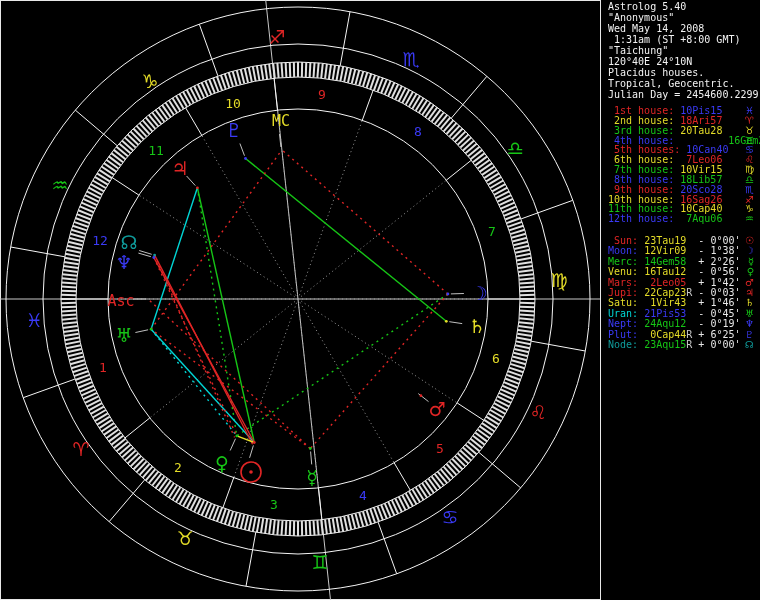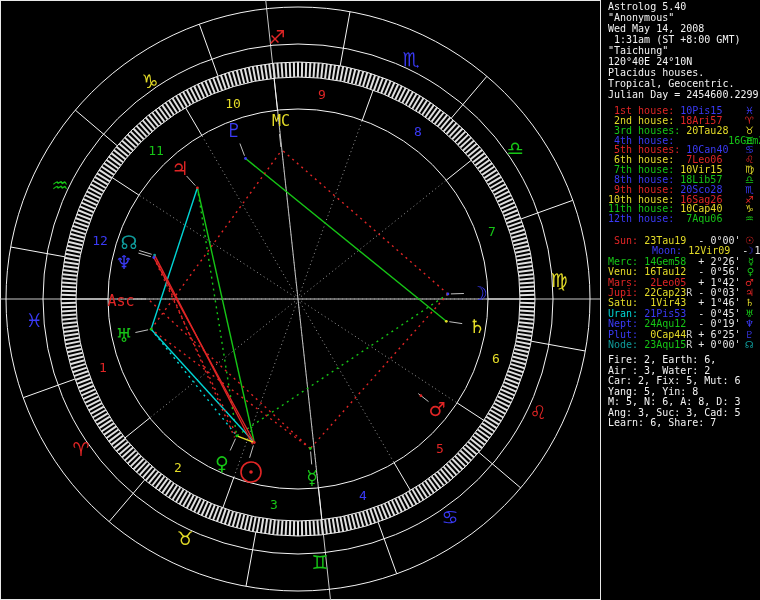--- a/index.html
+++ b/index.html
@@ -516,47 +516,38 @@
         <span class="ln"> 1:31am (ST +8:00 GMT)</span>
         <span class="ln">"Taichung"</span>
         <span class="ln">120°40E 24°10N</span>
         <span class="ln">Placidus houses.</span>
         <span class="ln">Tropical, Geocentric.</span>
         <span class="ln">Julian Day = 2454600.2299</span>
       </div>
     <div class="block hou" id="hou-block" style="top:106px">
         <span class="ln"><span style="color: rgb(224, 37, 37);"> 1st house:</span><span> </span><span style="color: rgb(58, 58, 245);">10Pis15</span><span class="glyphcol" style="color: rgb(58, 58, 245);">♓</span></span>
         <span class="ln"><span style="color: rgb(228, 220, 40);"> 2nd house:</span><span> </span><span style="color: rgb(224, 37, 37);">18Ari57</span><span class="glyphcol" style="color: rgb(224, 37, 37);">♈</span></span>
-        <span class="ln"><span style="color: rgb(22, 197, 22);"> 3rd houses:</span><span> </span><span style="color: rgb(228, 220, 40);">20Tau28</span><span class="glyphcol" style="color: rgb(228, 220, 40);">♉</span></span>
+        <span class="ln"><span style="color: rgb(22, 197, 22);"> 3rd house:</span><span> </span><span style="color: rgb(228, 220, 40);">20Tau28</span><span class="glyphcol" style="color: rgb(228, 220, 40);">♉</span></span>
         <span class="ln"><span style="color: rgb(58, 58, 245);"> 4th house:</span><span> </span><span style="color: rgb(22, 197, 22); margin-left: 48px;">16Gem26</span><span class="glyphcol" style="color: rgb(22, 197, 22);">♊</span></span>
         <span class="ln"><span style="color: rgb(224, 37, 37);"> 5th houses:</span><span> </span><span style="color: rgb(58, 58, 245);">10Can40</span><span class="glyphcol" style="color: rgb(58, 58, 245);">♋</span></span>
         <span class="ln"><span style="color: rgb(228, 220, 40);"> 6th house:</span><span> </span><span style="color: rgb(224, 37, 37);"> 7Leo06</span><span class="glyphcol" style="color: rgb(224, 37, 37);">♌</span></span>
         <span class="ln"><span style="color: rgb(22, 197, 22);"> 7th house:</span><span> </span><span style="color: rgb(228, 220, 40);">10Vir15</span><span class="glyphcol" style="color: rgb(228, 220, 40);">♍</span></span>
         <span class="ln"><span style="color: rgb(58, 58, 245);"> 8th house:</span><span> </span><span style="color: rgb(22, 197, 22);">18Lib57</span><span class="glyphcol" style="color: rgb(22, 197, 22);">♎</span></span>
         <span class="ln"><span style="color: rgb(224, 37, 37);"> 9th house:</span><span> </span><span style="color: rgb(58, 58, 245);">20Sco28</span><span class="glyphcol" style="color: rgb(58, 58, 245);">♏</span></span>
         <span class="ln"><span style="color: rgb(228, 220, 40);">10th house:</span><span> </span><span style="color: rgb(224, 37, 37);">16Sag26</span><span class="glyphcol" style="color: rgb(224, 37, 37);">♐</span></span>
         <span class="ln"><span style="color: rgb(22, 197, 22);">11th house:</span><span> </span><span style="color: rgb(228, 220, 40);">10Cap40</span><span class="glyphcol" style="color: rgb(228, 220, 40);">♑</span></span>
         <span class="ln"><span style="color: rgb(58, 58, 245);">12th house:</span><span> </span><span style="color: rgb(22, 197, 22);"> 7Aqu06</span><span class="glyphcol" style="color: rgb(22, 197, 22);">♒</span></span>
       </div>
     <div class="block pla" id="pla-block" style="top:236px">
         <span class="ln"><span style="color: rgb(224, 37, 37);"> Sun:</span><span> </span><span style="color: rgb(228, 220, 40); text-align: right;">23Tau19</span><span style="color: rgb(200, 200, 200);"> </span><span> </span><span style="color: rgb(232, 232, 232); text-align: right;">- 0°00'</span><span class="glyphcol" style="color: rgb(224, 37, 37);">☉</span></span>
-        <span class="ln"><span style="color: rgb(58, 58, 245); margin-left: 44px;">Moon:</span><span> </span><span style="color: rgb(228, 220, 40);">12Vir09</span><span style="color: rgb(200, 200, 200);"> </span><span> </span><span style="color: rgb(232, 232, 232);">- 1°38'</span><span class="glyphcol" style="color: rgb(58, 58, 245);">☽</span></span>
+        <span class="ln"><span style="color: rgb(58, 58, 245);">Moon:</span><span> </span><span style="color: rgb(228, 220, 40);">12Vir09</span><span style="color: rgb(200, 200, 200);"> </span><span> </span><span style="color: rgb(232, 232, 232);">- 1°38'</span><span class="glyphcol" style="color: rgb(58, 58, 245);">☽</span></span>
         <span class="ln"><span style="color: rgb(22, 197, 22);">Merc:</span><span> </span><span style="color: rgb(22, 197, 22);">14Gem58</span><span style="color: rgb(200, 200, 200);"> </span><span> </span><span style="color: rgb(232, 232, 232);">+ 2°26'</span><span class="glyphcol" style="color: rgb(22, 197, 22);">☿</span></span>
         <span class="ln"><span style="color: rgb(228, 220, 40);">Venu:</span><span> </span><span style="color: rgb(228, 220, 40);">16Tau12</span><span style="color: rgb(200, 200, 200);"> </span><span> </span><span style="color: rgb(232, 232, 232);">- 0°56'</span><span class="glyphcol" style="color: rgb(22, 197, 22);">♀</span></span>
         <span class="ln"><span style="color: rgb(224, 37, 37);">Mars:</span><span> </span><span style="color: rgb(224, 37, 37);"> 2Leo05</span><span style="color: rgb(200, 200, 200);"> </span><span> </span><span style="color: rgb(232, 232, 232);">+ 1°42'</span><span class="glyphcol" style="color: rgb(224, 37, 37);">♂</span></span>
         <span class="ln"><span style="color: rgb(224, 37, 37);">Jupi:</span><span> </span><span style="color: rgb(228, 220, 40);">22Cap23</span><span style="color: rgb(200, 200, 200);">R</span><span> </span><span style="color: rgb(232, 232, 232);">- 0°03'</span><span class="glyphcol" style="color: rgb(224, 37, 37);">♃</span></span>
         <span class="ln"><span style="color: rgb(228, 220, 40);">Satu:</span><span> </span><span style="color: rgb(228, 220, 40);"> 1Vir43</span><span style="color: rgb(200, 200, 200);"> </span><span> </span><span style="color: rgb(232, 232, 232);">+ 1°46'</span><span class="glyphcol" style="color: rgb(228, 220, 40);">♄</span></span>
         <span class="ln"><span style="color: rgb(0, 213, 213);">Uran:</span><span> </span><span style="color: rgb(58, 58, 245);">21Pis53</span><span style="color: rgb(200, 200, 200);"> </span><span> </span><span style="color: rgb(232, 232, 232);">- 0°45'</span><span class="glyphcol" style="color: rgb(22, 197, 22);">♅</span></span>
         <span class="ln"><span style="color: rgb(58, 58, 245);">Nept:</span><span> </span><span style="color: rgb(22, 197, 22);">24Aqu12</span><span style="color: rgb(200, 200, 200);"> </span><span> </span><span style="color: rgb(232, 232, 232);">- 0°19'</span><span class="glyphcol" style="color: rgb(58, 58, 245);">♆</span></span>
         <span class="ln"><span style="color: rgb(58, 58, 245);">Plut:</span><span> </span><span style="color: rgb(228, 220, 40);"> 0Cap44</span><span style="color: rgb(200, 200, 200);">R</span><span> </span><span style="color: rgb(232, 232, 232);">+ 6°25'</span><span class="glyphcol" style="color: rgb(58, 58, 245);">♇</span></span>
         <span class="ln"><span style="color: rgb(15, 155, 155);">Node:</span><span> </span><span style="color: rgb(22, 197, 22);">23Aqu15</span><span style="color: rgb(200, 200, 200);">R</span><span> </span><span style="color: rgb(232, 232, 232);">+ 0°00'</span><span class="glyphcol" style="color: rgb(15, 155, 155);">☊</span></span>
       </div>
-    <div class="block sta" id="sta-block" style="top:355px">
-        <span class="ln">Fire: 2, Earth: 6,</span>
-        <span class="ln">Air : 3, Water: 2</span>
-        <span class="ln">Car: 2, Fix: 5, Mut: 6</span>
-        <span class="ln">Yang: 5, Yin: 8</span>
-        <span class="ln">M: 5, N: 6, A: 8, D: 3</span>
-        <span class="ln">Ang: 3, Suc: 3, Cad: 5</span>
-        <span class="ln">Learn: 6, Share: 7</span>
-      </div>
   </div>
 </div>
 
 </body></html>

